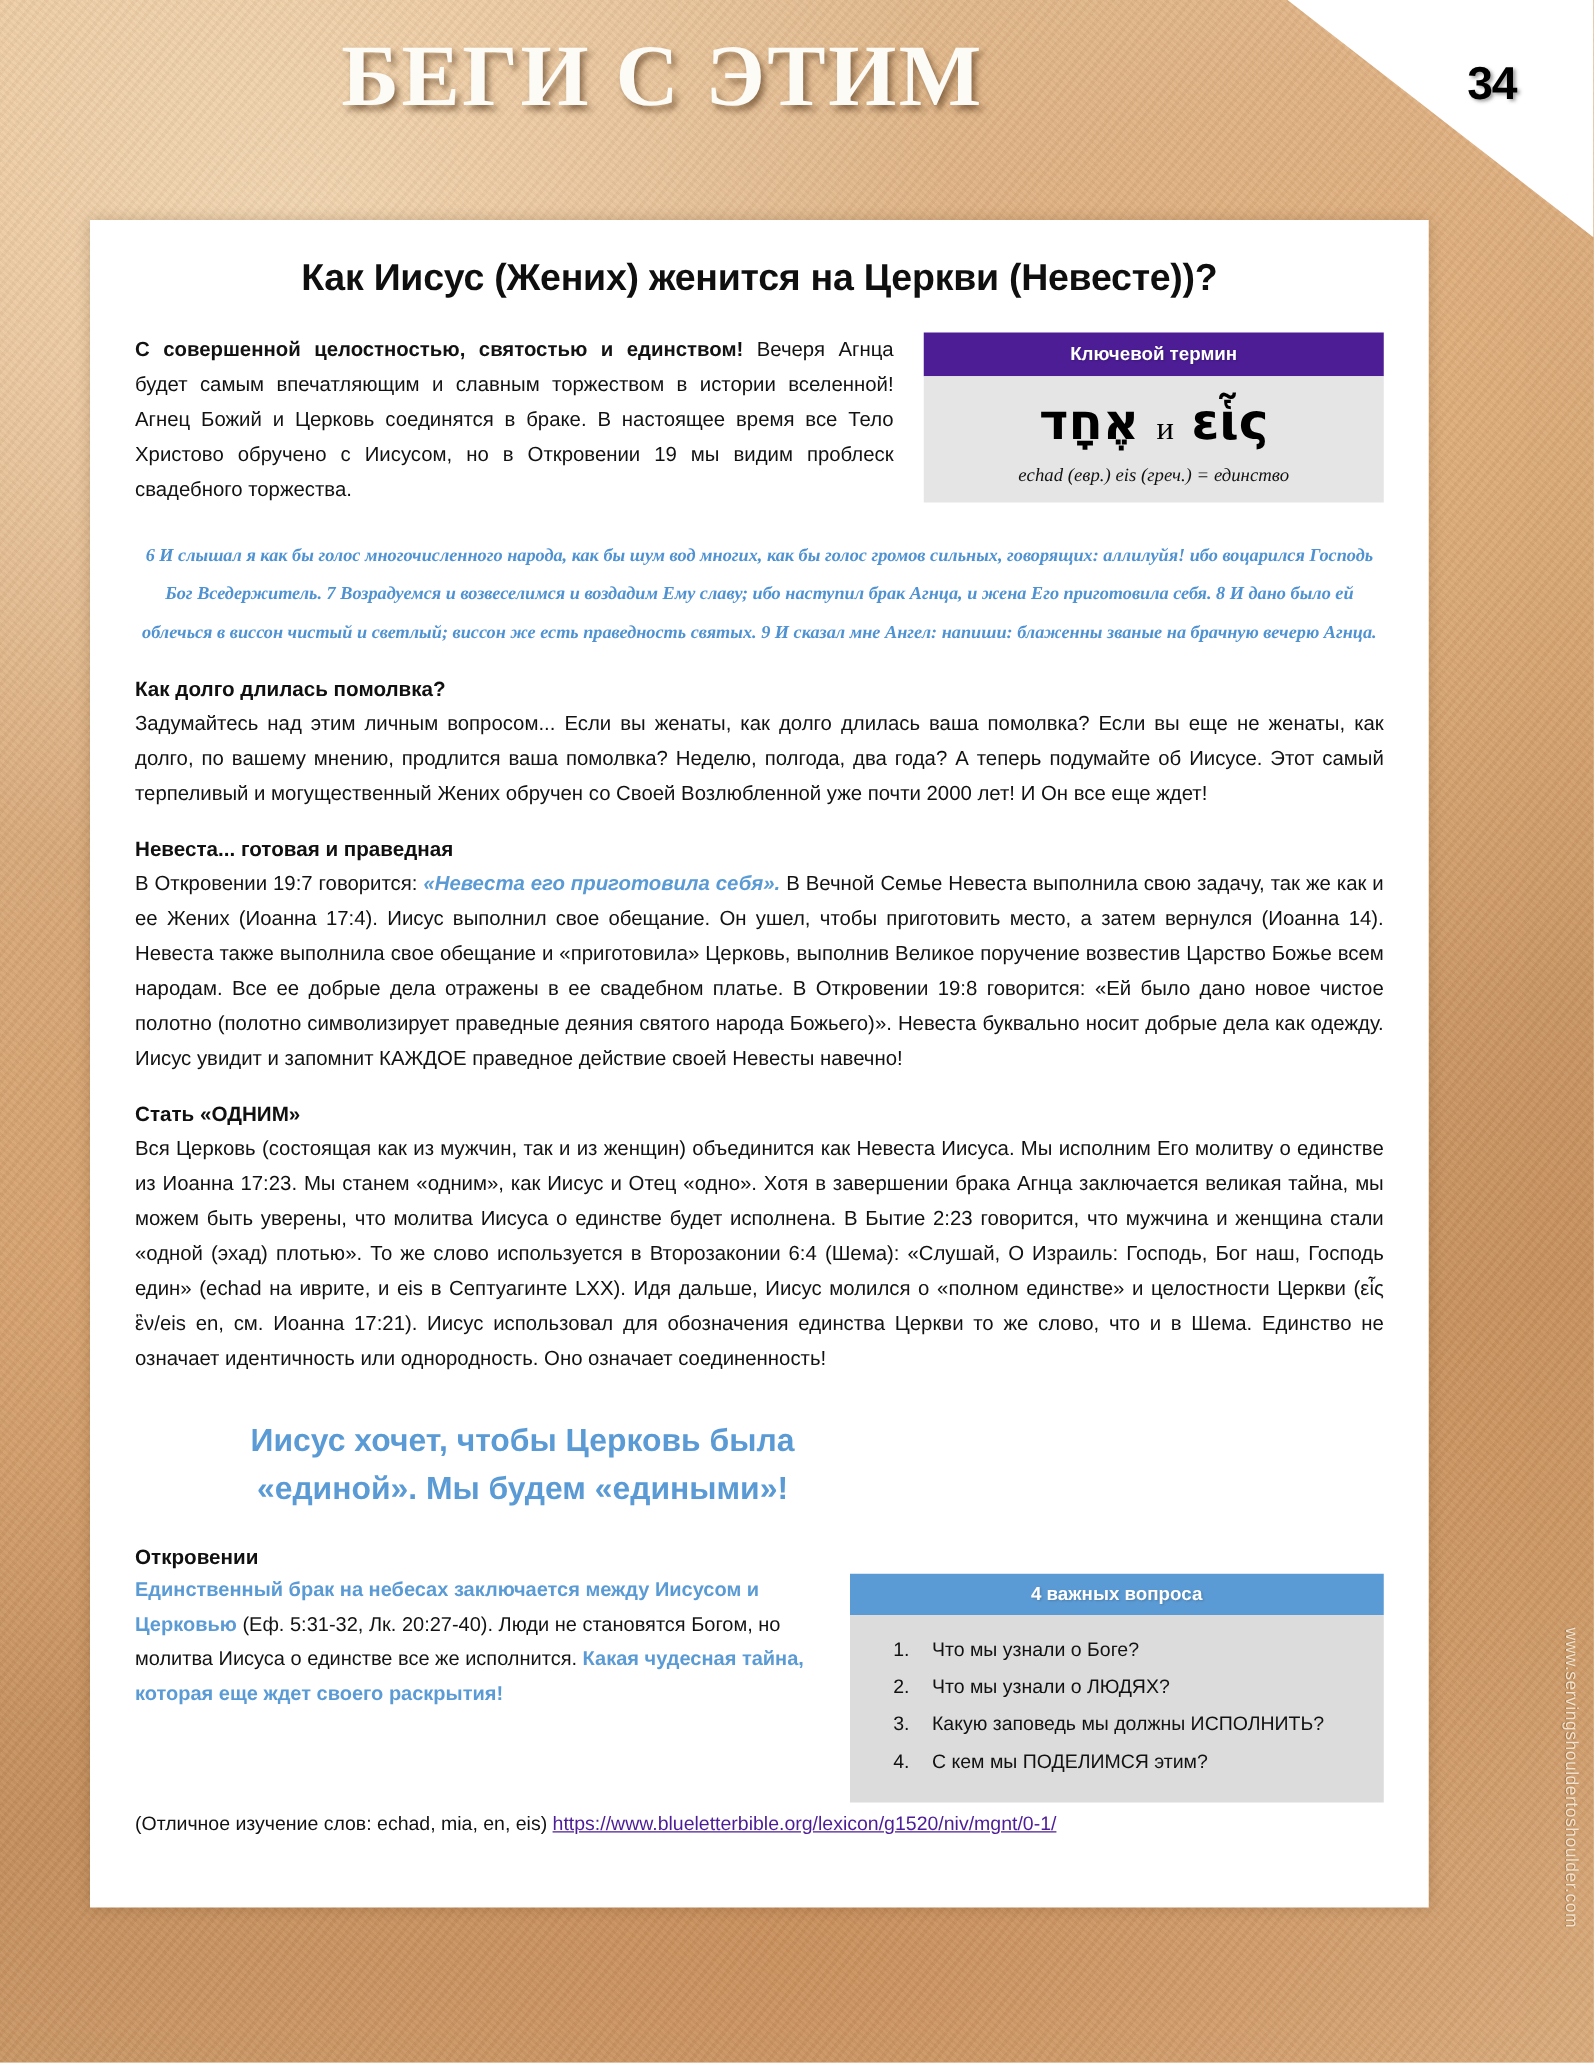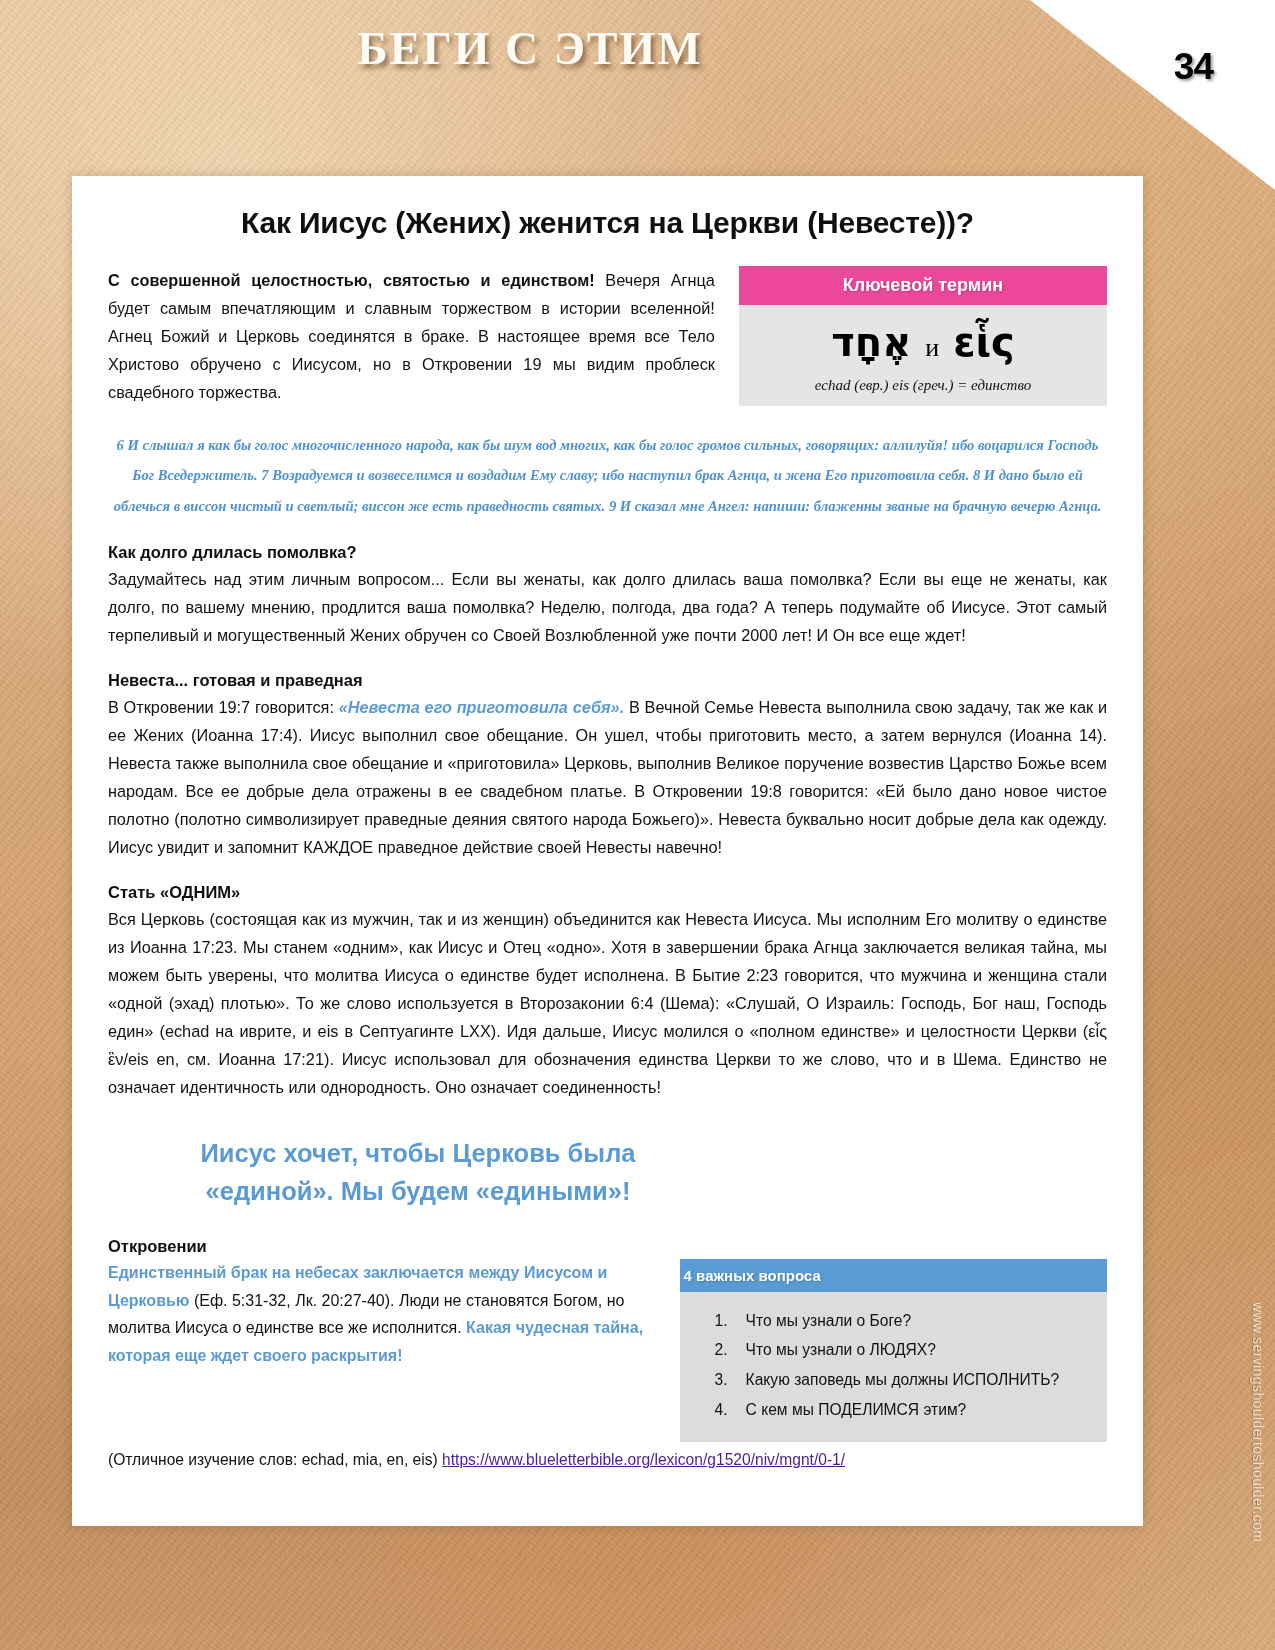--- a/index.html
+++ b/index.html
@@ -37,21 +37,21 @@
     position:absolute;top:46px;right:62px;
     font-size:37px;font-weight:bold;color:#000;
     text-shadow:2px 2px 3px rgba(80,80,80,.55);
     letter-spacing:-1px;
   }
   
   .banner-title{
     position:absolute;top:22px;left:0;width:1060px;
     text-align:center;
     font-family:"Liberation Serif", serif;
-    font-size:46px;font-weight:bold;color:#fdfbf5;
+    font-size:70px;font-weight:bold;color:#fdfbf5;
     letter-spacing:2px;
     text-shadow:3px 4px 5px rgba(70,40,15,.55);
     white-space:nowrap;
   }
   
   .card{
     position:absolute;left:72px;top:176px;
     width:1071px;height:1350px;
     background:#fff;
     box-shadow:0 0 10px rgba(80,50,20,.25);
@@ -66,22 +66,22 @@
   
   .intro-row{display:flex;gap:24px;align-items:flex-start;}
   .intro-text{
     width:610px;font-size:16.3px;line-height:1.72;color:#121212;
     text-align:justify;
   }
   .intro-text b{font-weight:bold;}
   
   .keyterm{width:370px;}
   .keyterm-head{
-    background:#ec4899;color:#fff;text-align:center;
-    font-size:18px;font-weight:bold;padding:9px 4px;
+    background:#4c1d95;color:#fff;text-align:center;
+    font-size:15px;font-weight:bold;padding:9px 4px;
     text-shadow:1px 1px 2px rgba(0,0,0,.2);
   }
   .keyterm-body{
     background:#e5e5e5;text-align:center;padding:14px 6px 12px 6px;
   }
   .keyterm-words{
     font-size:40px;font-weight:bold;color:#000;line-height:1.15;
     font-family:"DejaVu Sans", sans-serif;
     white-space:nowrap;
   }
@@ -115,21 +115,21 @@
   }
   
   .bottom-row{display:flex;gap:26px;align-items:flex-start;margin-top:10px;}
   .concl{width:600px;}
   .concl .sec-head{margin-top:16px;}
   .concl-text{font-size:16px;line-height:1.74;color:#121212;}
   .hl{color:#5b9bd5;font-weight:bold;}
   .link{color:#4c1d95;text-decoration:underline;word-break:break-all;}
   .questions{width:470px;margin-top:38px;}
   .q-head{
-    background:#5b9bd5;color:#fff;
+    background:#5b9bd5;color:#fff;text-align:center;
     font-size:15px;font-weight:bold;padding:8px 4px;
     text-shadow:1px 1px 2px rgba(0,0,0,.2);
   }
   .q-body{background:#dcdcdc;padding:14px 8px 18px 8px;}
   .q-item{display:flex;font-size:15.6px;line-height:1.9;color:#111;}
   .q-num{width:40px;text-align:right;padding-right:18px;flex:none;}
   
   .footer-line{
     font-size:15.6px;line-height:1.74;color:#121212;margin-top:4px;width:1000px;
   }

